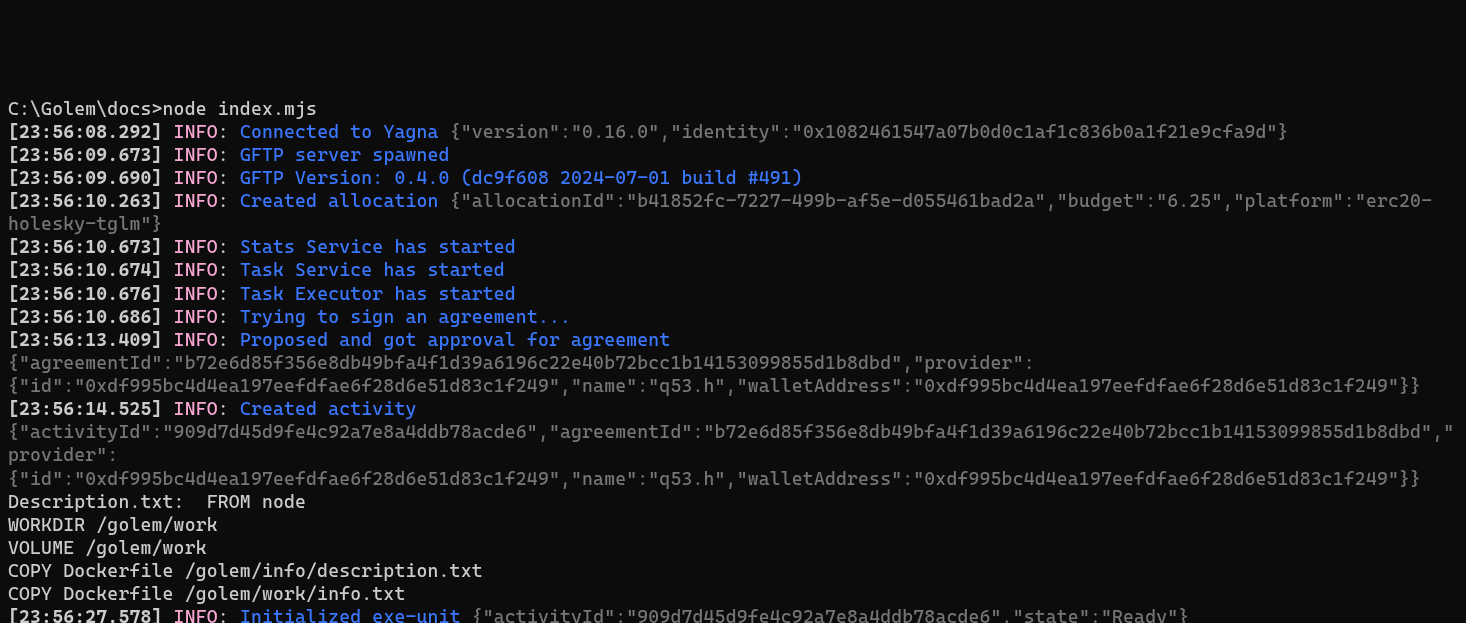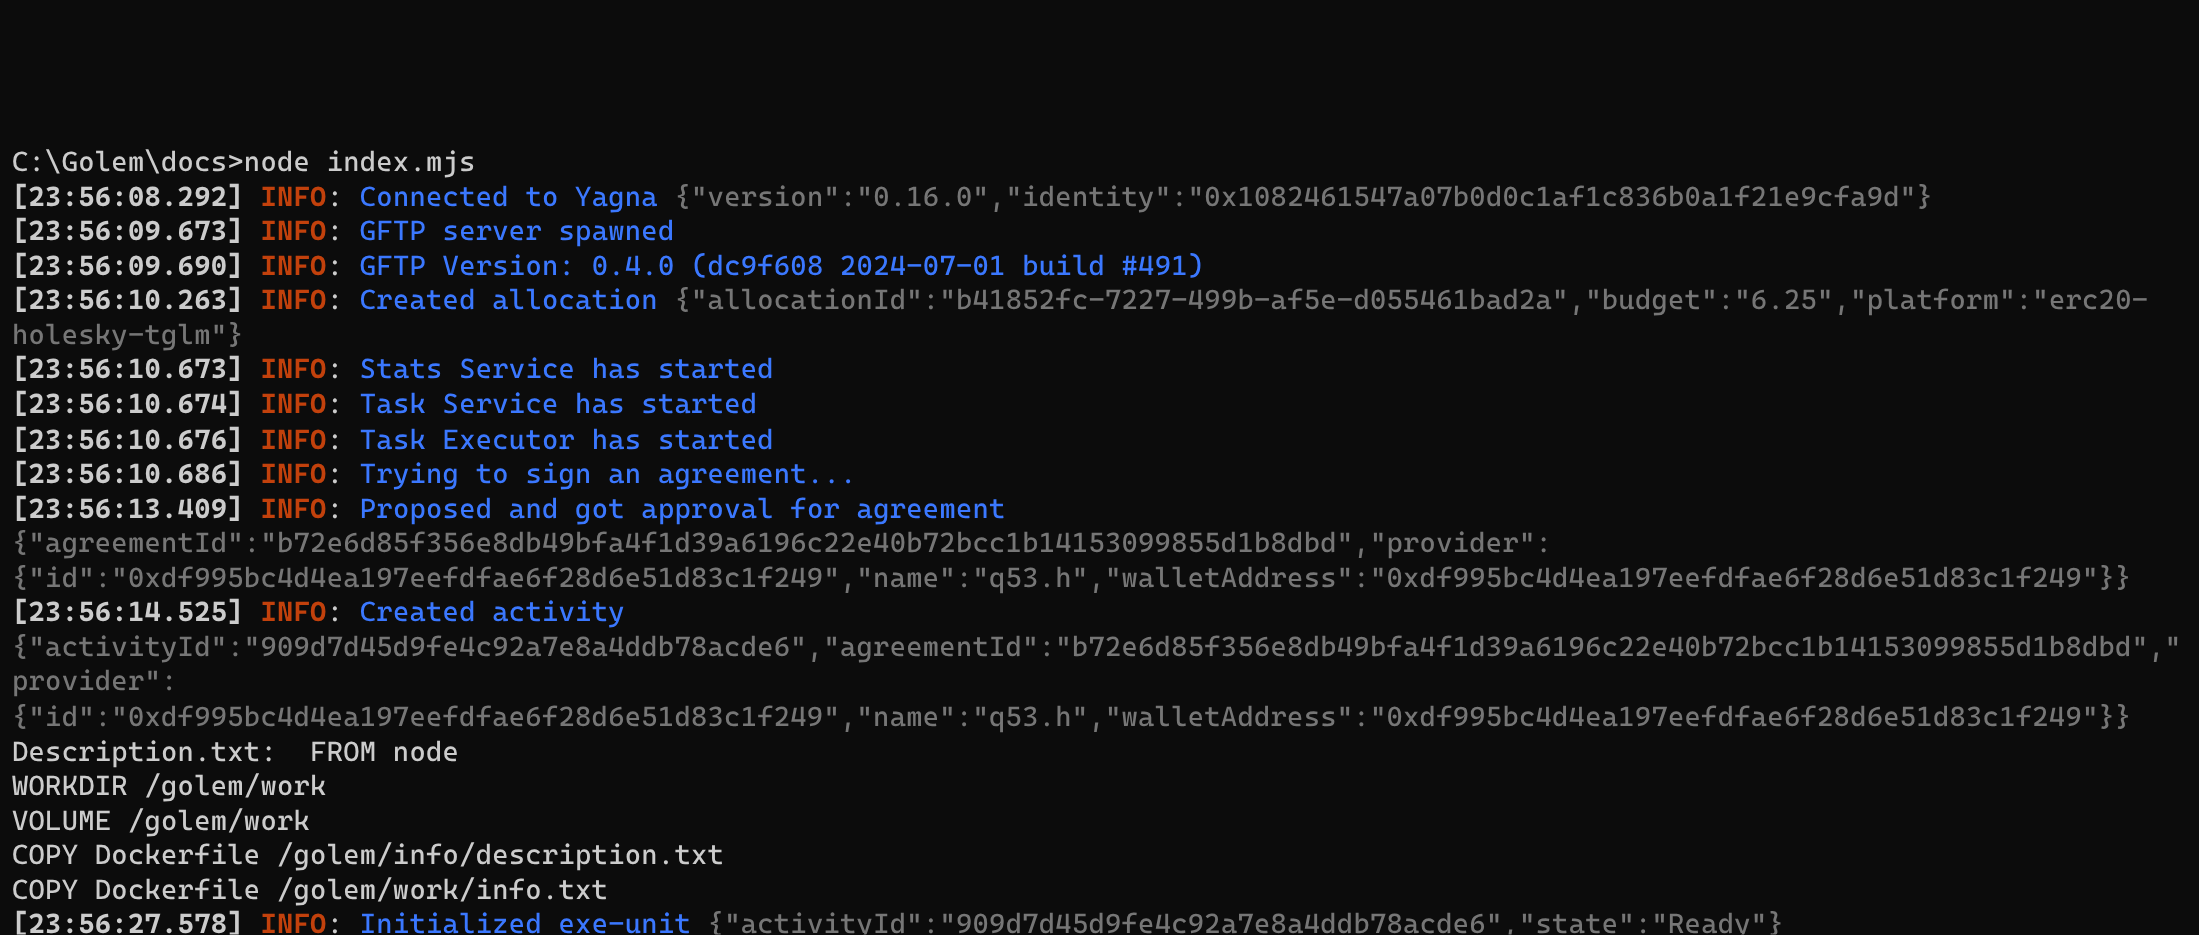--- a/index.html
+++ b/index.html
@@ -23,22 +23,22 @@
     }
     .prompt {
       color: #cccccc;
     }
     .timestamp {
       color: #cccccc;
       font-weight: bold;
       text-align: right;
     }
     .info-label {
-      color: #c2410c;
-      font-weight: bold;
+      color: #f9a8d4;
+      font-weight: normal;
     }
     .msg-highlight {
       color: #3b78ff;
       font-weight: normal;
     }
     .json-data {
       color: #767676;
       font-weight: normal;
     }
     .plain {

